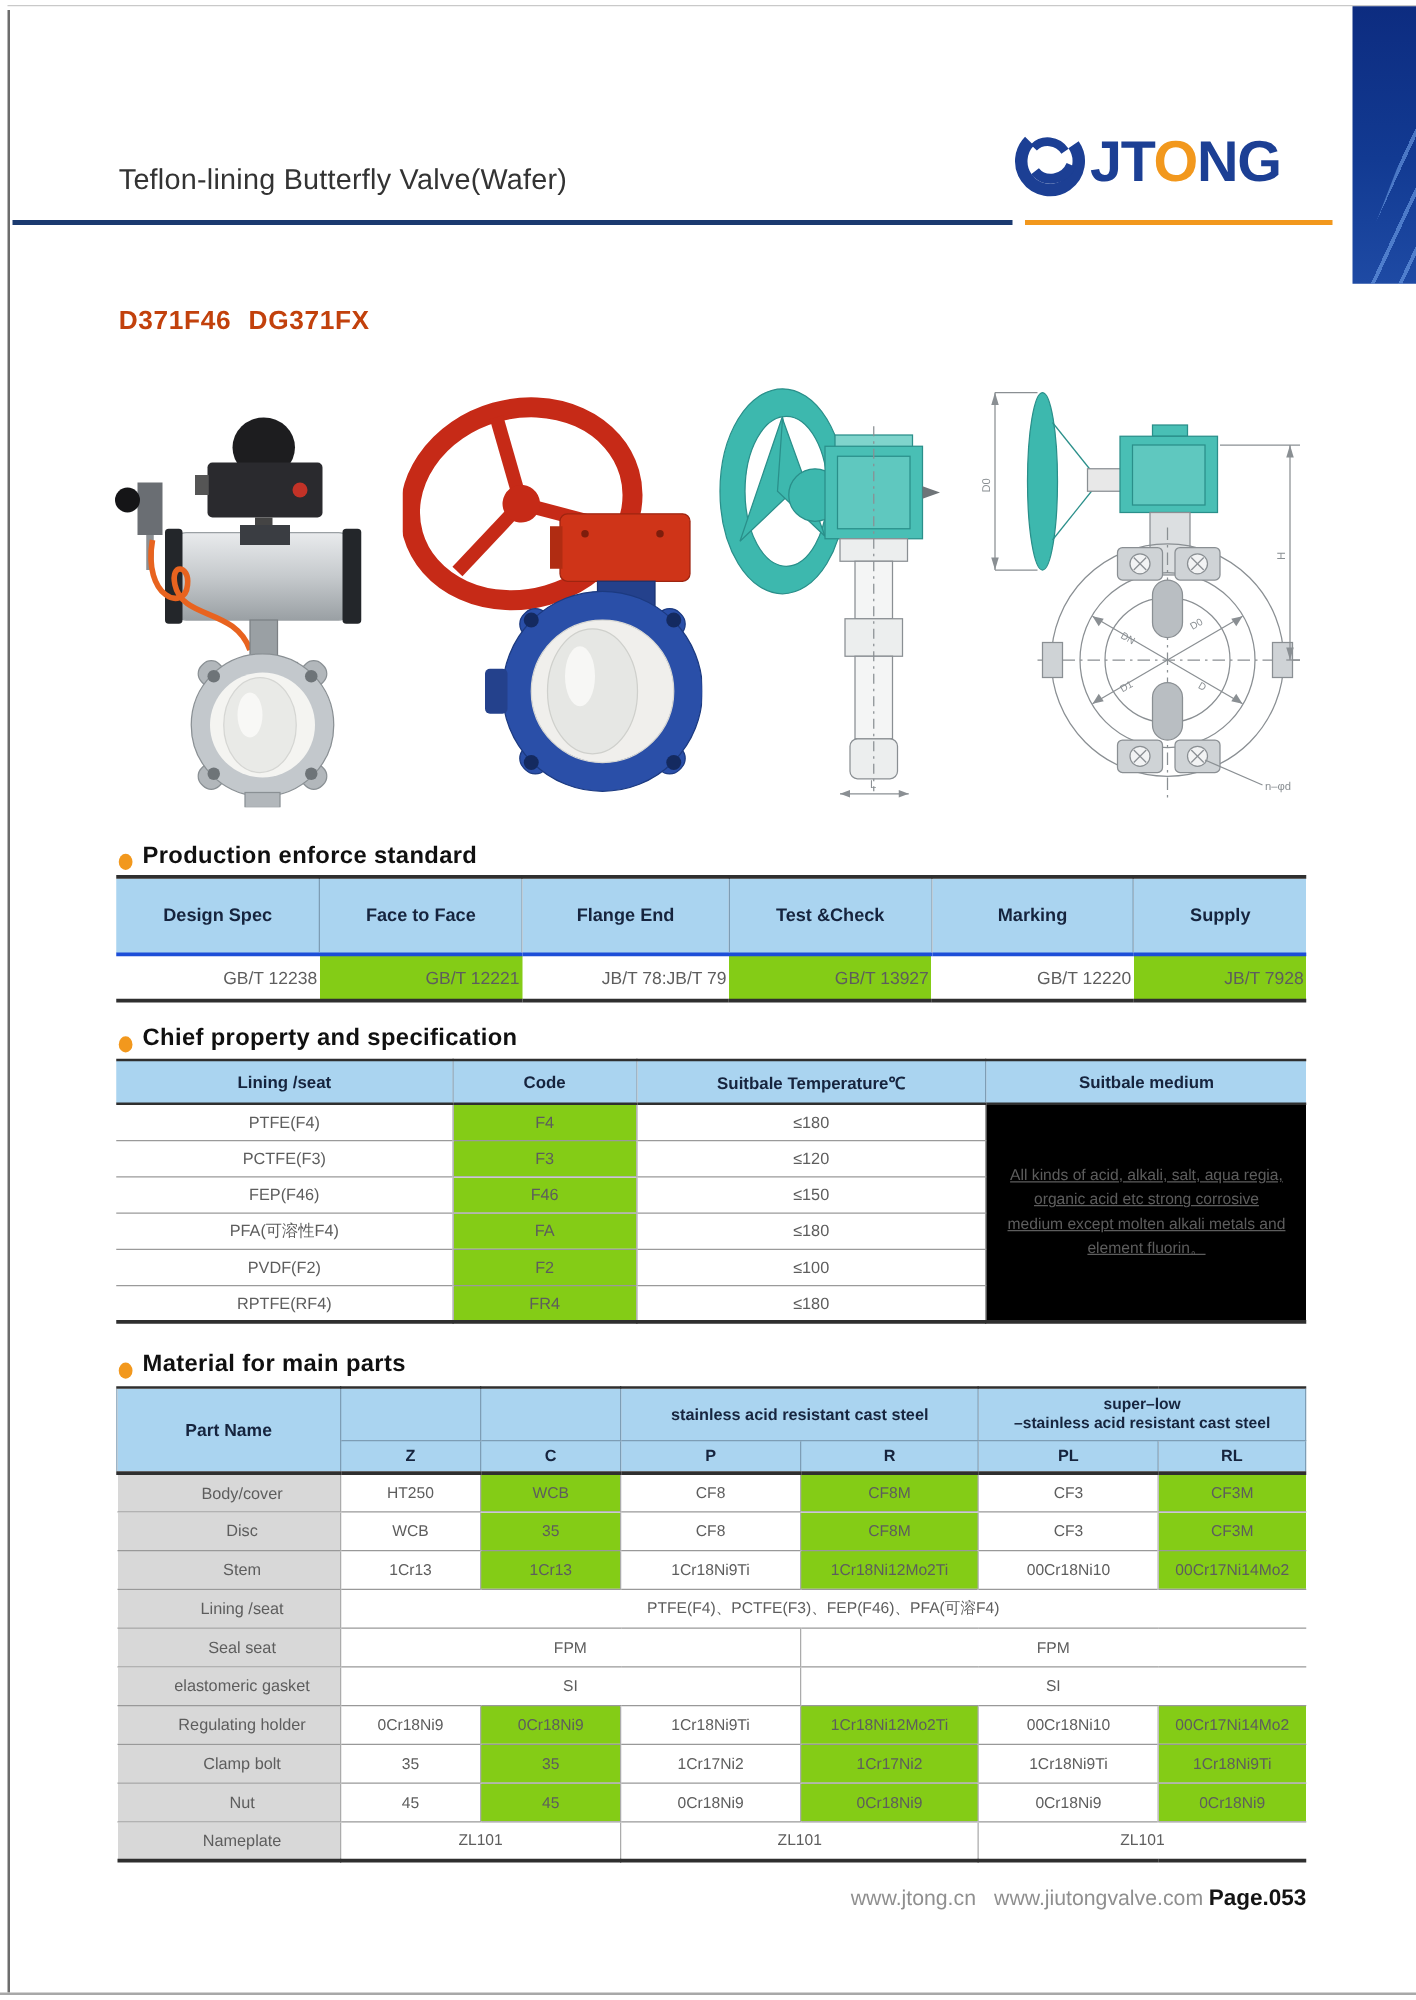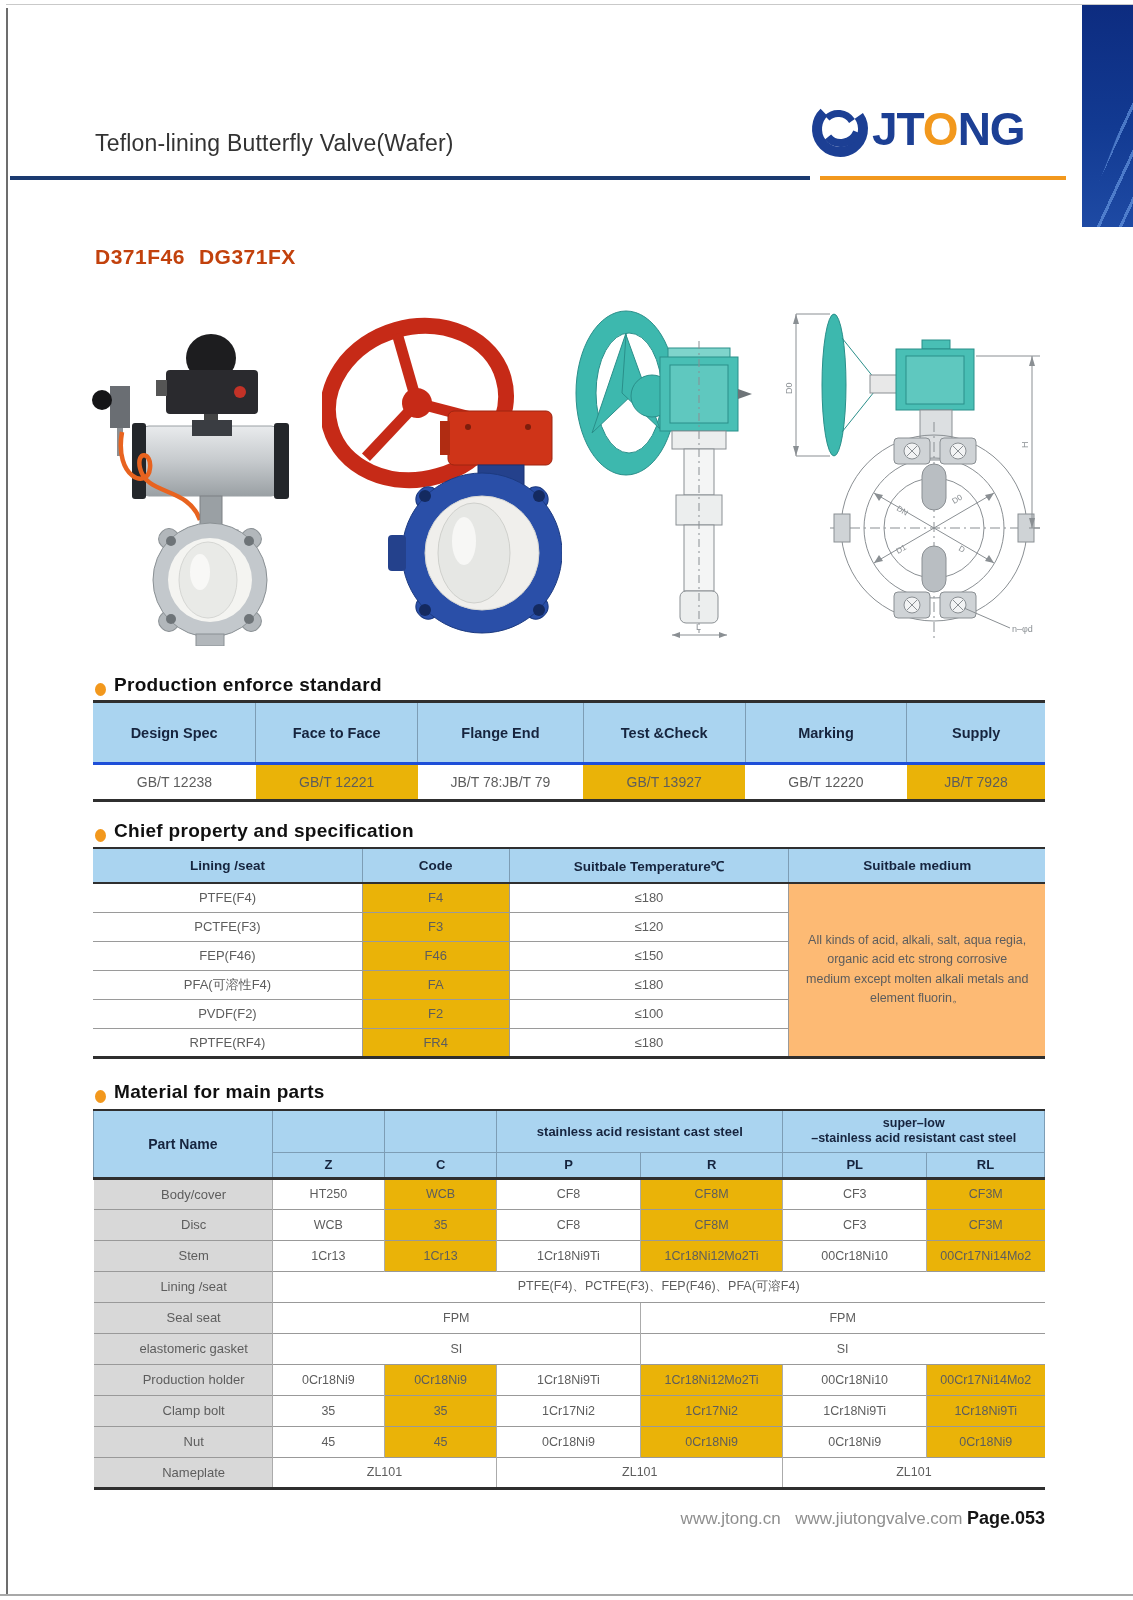--- a/index.html
+++ b/index.html
@@ -31,40 +31,40 @@
   .sec-head{display:flex;align-items:flex-end;}
   .sec-head .bullet{width:11px;height:13px;border-radius:50%;background:#f2981d;margin-right:8px;flex:none;}
   .sec-head .txt{font-size:19px;font-weight:bold;color:#101010;letter-spacing:.3px;}
   .sh1{left:95px;top:674px;} .sh2{left:95px;top:820px;} .sh3{left:95px;top:1081px;}
 
   
   table{border-collapse:collapse;table-layout:fixed;width:100%;}
   th,td{padding:0 2px;text-align:center;overflow:hidden;}
   th{background:#aad4f0;color:#16243e;font-weight:bold;}
   td{color:#5d5d5d;}
-  .gray{background:#eab308;}
+  .gray{background:#84cc16;}
 
   .wrap-t1{left:93px;top:700px;width:952px;}
   .t1{border-top:3px solid #2f2f2f;border-bottom:3px solid #2f2f2f;}
   .t1 thead tr{height:62px;}
   .t1 thead th{font-size:14.5px;border-bottom:3px solid #1d4ed8;border-left:1px solid #7d9db5;}
   .t1 thead th:first-child{border-left:none;}
   .t1 tbody tr{height:37px;}
-  .t1 td{font-size:14px;}
+  .t1 td{font-size:14px;text-align:right;}
 
   .wrap-t2{left:93px;top:847px;width:952px;}
   .t2{border-top:2px solid #2f2f2f;border-bottom:3px solid #2f2f2f;}
   .t2 thead tr{height:35px;}
   .t2 thead th{font-size:13.5px;border-bottom:2px solid #2f2f2f;border-left:1px solid #7d9db5;}
   .t2 thead th:first-child{border-left:none;}
   .t2 tbody tr{height:29px;}
   .t2 td{font-size:13px;border-top:1px solid #9a9a9a;border-left:1px solid #9a9a9a;}
   .t2 tbody tr td:first-child{border-left:none;}
   .t2 tbody tr:first-child td{border-top:none;}
-  .t2 .medium-cell{background:#fdba74;font-size:12.5px;line-height:1.55;padding:6px 14px;vertical-align:middle;}
+  .t2 .medium-cell{background:#000000;font-size:12.5px;line-height:1.55;padding:6px 14px;vertical-align:middle;text-decoration:underline;}
 
   .wrap-t3{left:93px;top:1109px;width:952px;}
   .t3{border-top:2px solid #2f2f2f;border-bottom:3px solid #2f2f2f;}
   .t3 thead tr.h1{height:42px;} .t3 thead tr.h2{height:26px;}
   .t3 thead th{font-size:13px;border:1px solid #7d9db5;}
   .t3 thead tr.h2 th{border-bottom:3px solid #2f2f2f;}
   .t3 th.pn{border-bottom:3px solid #2f2f2f;font-size:14px;}
   .t3 .grp2{font-size:12.5px;line-height:1.2;}
   .t3 tbody tr{height:31px;}
   .t3 td{font-size:12.5px;border-top:1px solid #999;border-left:1px solid #ababab;}
@@ -435,21 +435,21 @@
           <td class="part">Seal seat</td>
           <td colspan="3">FPM</td>
           <td colspan="3">FPM</td>
         </tr>
         <tr>
           <td class="part">elastomeric gasket</td>
           <td colspan="3">SI</td>
           <td colspan="3">SI</td>
         </tr>
         <tr>
-          <td class="part">Production holder</td>
+          <td class="part">Regulating holder</td>
           <td>0Cr18Ni9</td>
           <td class="gray">0Cr18Ni9</td>
           <td>1Cr18Ni9Ti</td>
           <td class="gray">1Cr18Ni12Mo2Ti</td>
           <td>00Cr18Ni10</td>
           <td class="gray">00Cr17Ni14Mo2</td>
         </tr>
         <tr>
           <td class="part">Clamp bolt</td>
           <td>35</td>

